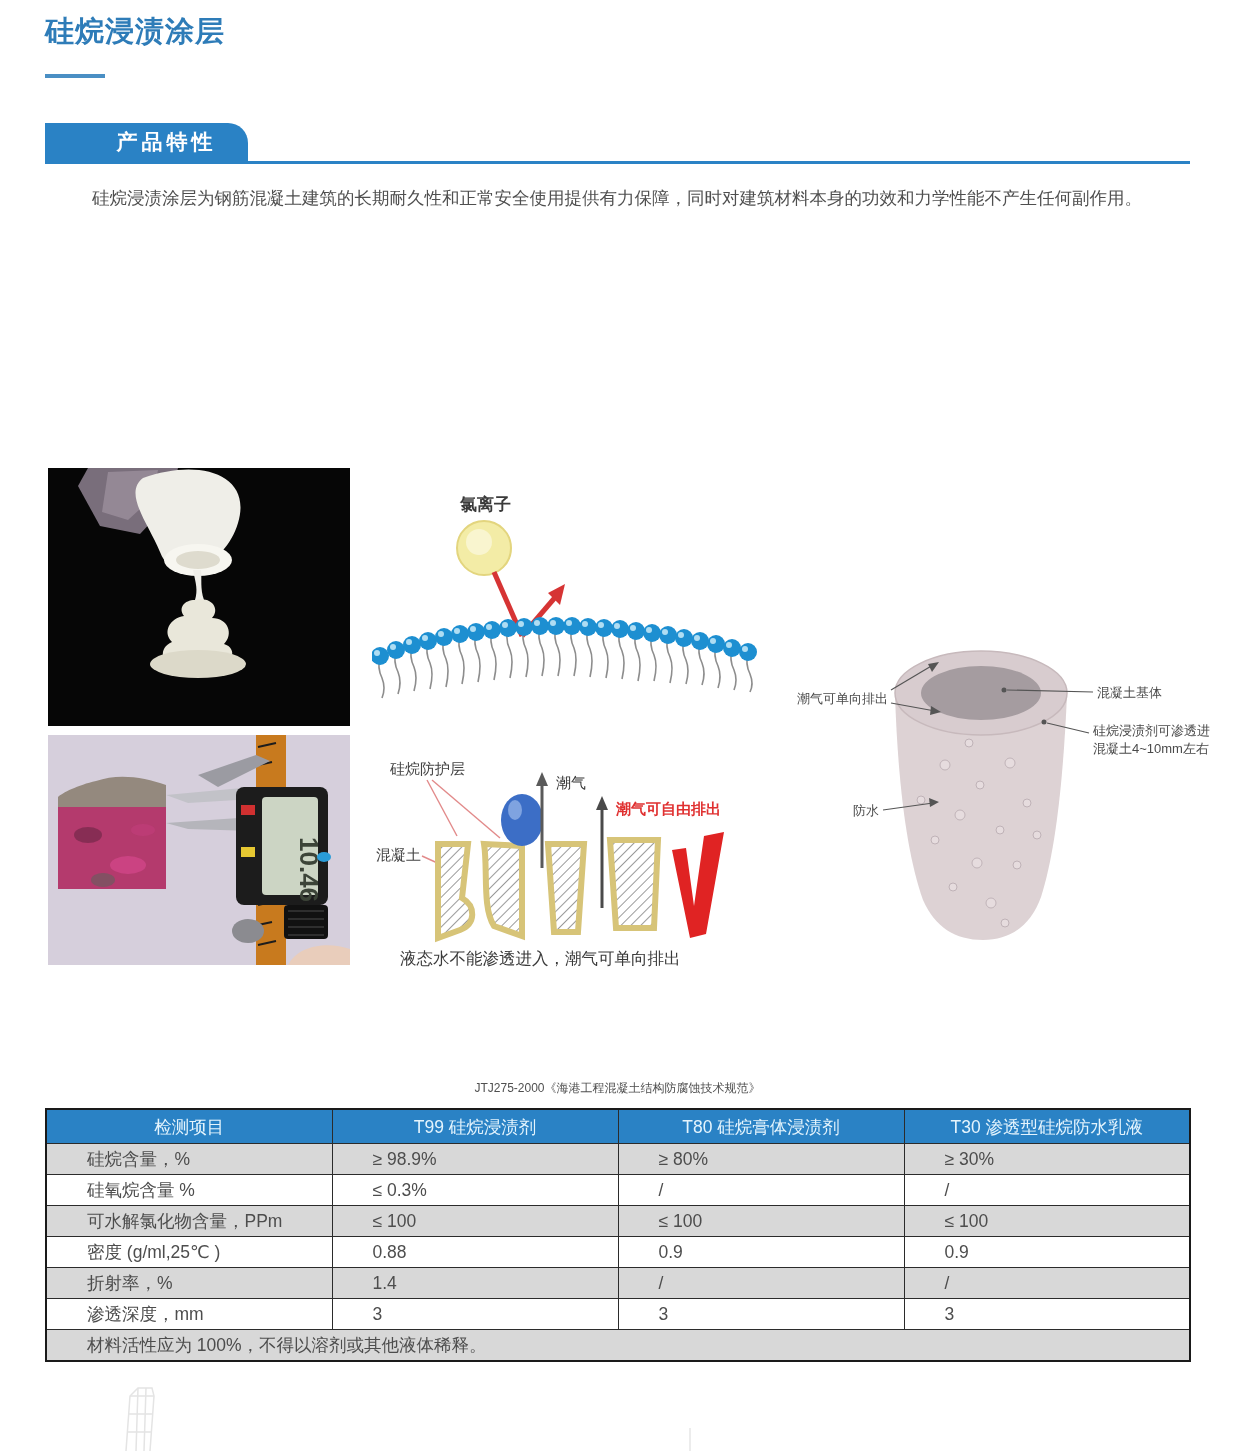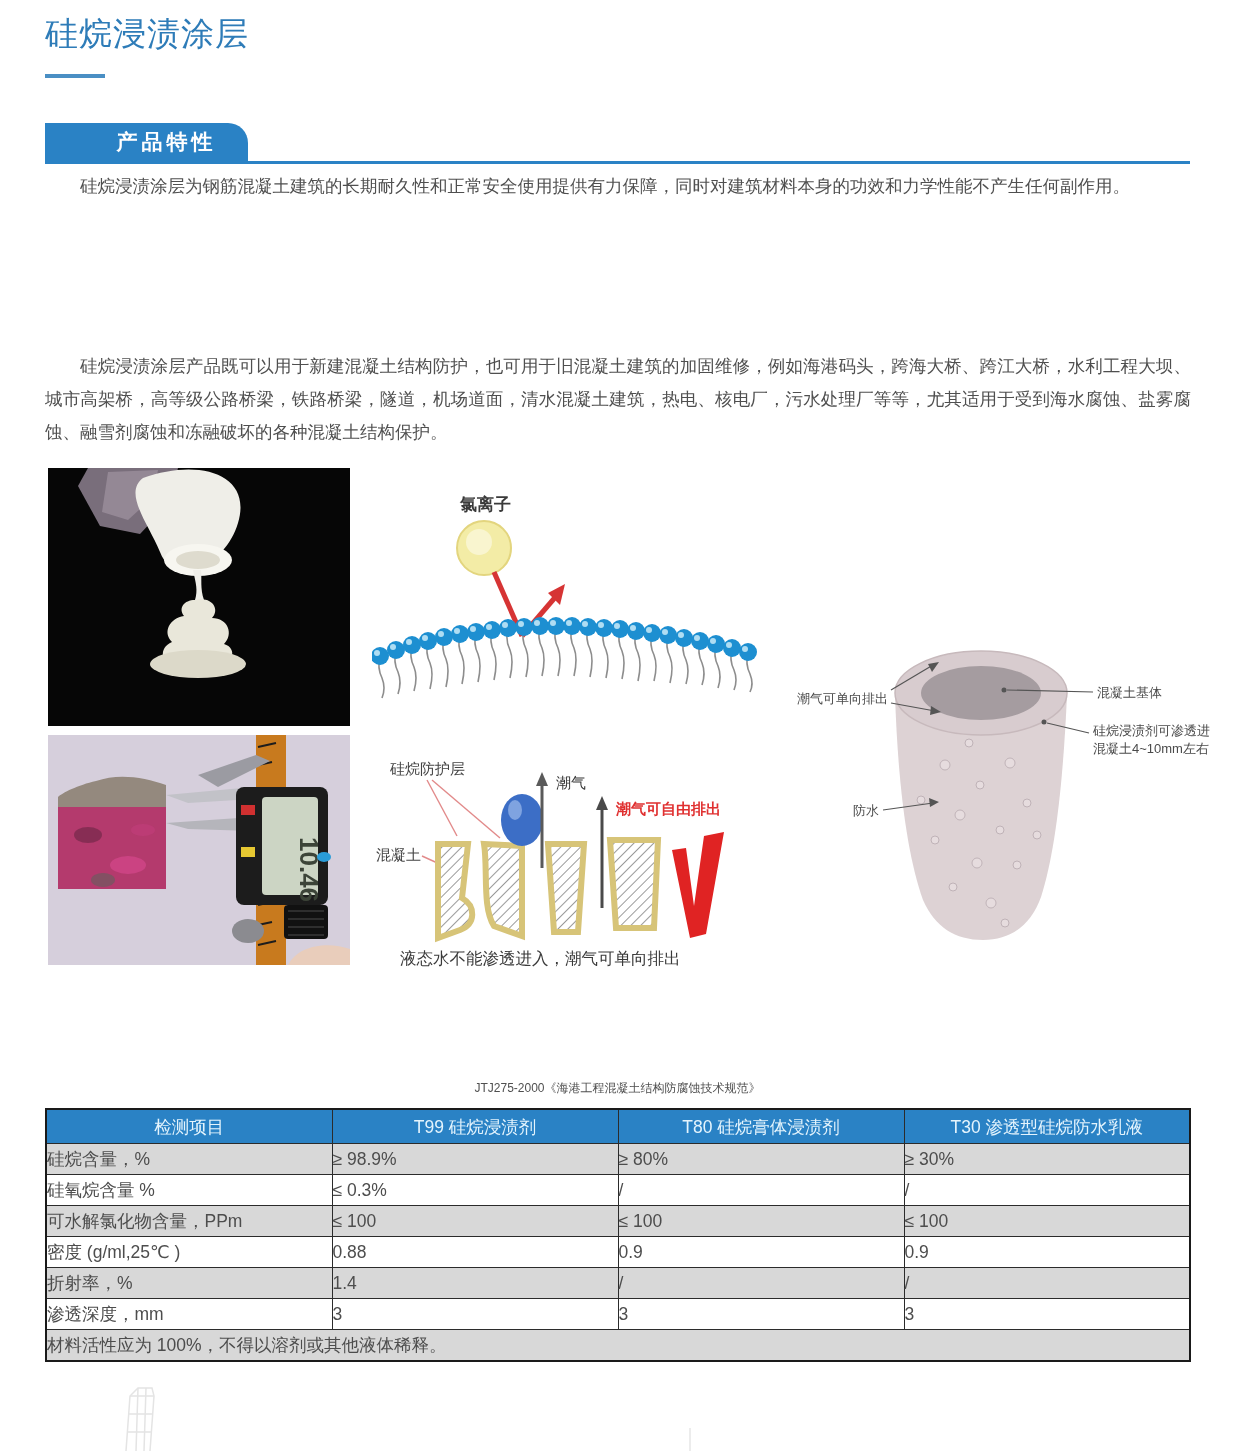--- a/index.html
+++ b/index.html
@@ -1,41 +1,41 @@
 <!DOCTYPE html>
 <html><head>
 <meta charset="utf-8">
 <style>
   html,body{margin:0;padding:0;background:#fff;}
   .page{position:relative;width:1235px;height:1451px;background:#ffffff;overflow:hidden;
         font-family:"Liberation Sans","DejaVu Sans",sans-serif;}
   .abs{position:absolute;}
   
-  .doc-title{left:45px;top:12px;font-size:33px;font-weight:400;color:#2e7cb8;letter-spacing:1px;}
+  .doc-title{left:45px;top:12px;font-size:29px;font-weight:700;color:#2e7cb8;letter-spacing:1px;}
   .title-rule{left:45px;top:74px;width:60px;height:4px;background:#4a8fc4;}
   
   .sec{position:absolute;left:45px;width:1145px;height:42px;}
   .sec .accent{position:absolute;left:0;top:4px;width:194px;height:34px;background:#8cc0e0;border-radius:0 22px 0 0;}
   .sec .badge{position:absolute;left:0;top:0;width:163px;height:38px;background:#2a82c5;border-radius:0 20px 0 0;
               color:#fff;font-size:21px;font-weight:700;letter-spacing:4px;display:flex;align-items:center;justify-content:center;padding-left:40px;}
   .sec .rule{position:absolute;left:0;top:38px;width:100%;height:3px;background:#2a82c5;}
   
   .para-block{left:45px;width:1146px;color:#4f4f4f;font-size:17.5px;line-height:33px;text-align:justify;}
-  .para-block p{margin:0;text-indent:2em;}
+  .para-block p{margin:12px;text-indent:2em;}
   
   .fig{position:absolute;text-decoration:underline;}
   svg text{font-family:"Liberation Sans","DejaVu Sans",sans-serif;}
   
   .tbl-caption{left:0;top:1080px;width:1235px;text-align:center;color:#4f4f4f;font-size:12px;}
   table.perf{position:absolute;left:45px;top:1108px;width:1146px;border-collapse:collapse;
              font-size:17.5px;color:#4d4d4d;table-layout:fixed;}
   table.perf th,table.perf td{border:1px solid #2b2b2b;padding:0;}
   table.perf{border:2px solid #1a1a1a;}
   table.perf th{background:#2a82c5;color:#e4f4fd;font-weight:400;height:33px;}
-  table.perf td{height:30px;}
+  table.perf td{height:30px;padding-left:40px;}
   tr.gray td{background:#d8d8d8;}
   tr.white td{background:#ffffff;}
   td.note{text-align:left;padding-left:8px;height:34px;background:#d8d8d8;}
   .col-item{width:25%;} .col-v{width:25%;}
 </style>
 </head>
 <body>
 
 <div class="page">
 
@@ -46,23 +46,20 @@
     <div class="accent"></div>
     <div class="badge">产品特性</div>
     <div class="rule"></div>
   </div>
 
   <div class="abs para-block" style="top:170px;">
     <p>硅烷浸渍涂层为钢筋混凝土建筑的长期耐久性和正常安全使用提供有力保障，同时对建筑材料本身的功效和力学性能不产生任何副作用。</p>
   </div>
 
 
-  <div class="abs para-block" style="top:350px;">
-    <p>硅烷浸渍涂层产品既可以用于新建混凝土结构防护，也可用于旧混凝土建筑的加固维修，例如海港码头，跨海大桥、跨江大桥，水利工程大坝、城市高架桥，高等级公路桥梁，铁路桥梁，隧道，机场道面，清水混凝土建筑，热电、核电厂，污水处理厂等等，尤其适用于受到海水腐蚀、盐雾腐蚀、融雪剂腐蚀和冻融破坏的各种混凝土结构保护。</p>
-  </div>
 
   <div class="fig" style="left:48px;top:468px;">
     <svg width="302" height="258" viewBox="0 0 302 258">
       <rect x="0" y="0" width="302" height="258" fill="#060606"></rect>
       <polygon points="40,0 130,0 122,34 92,66 52,58 30,18" fill="#8e8190" opacity="0.85"></polygon>
       <polygon points="60,4 110,2 104,30 80,52 54,44" fill="#a79aa6" opacity="0.6"></polygon>
       <path d="M95,10 C150,-10 205,5 190,55 C183,78 168,92 150,100 C132,106 118,100 112,84 C100,55 75,25 95,10 Z" fill="#efeee8"></path>
       <ellipse cx="150" cy="92" rx="34" ry="16" fill="#f7f6f0"></ellipse>
       <ellipse cx="150" cy="92" rx="22" ry="9" fill="#dedbce"></ellipse>
       <path d="M145,102 C148,116 150,122 147,132 L156,132 C152,120 154,112 153,102 Z" fill="#efeee8"></path>

